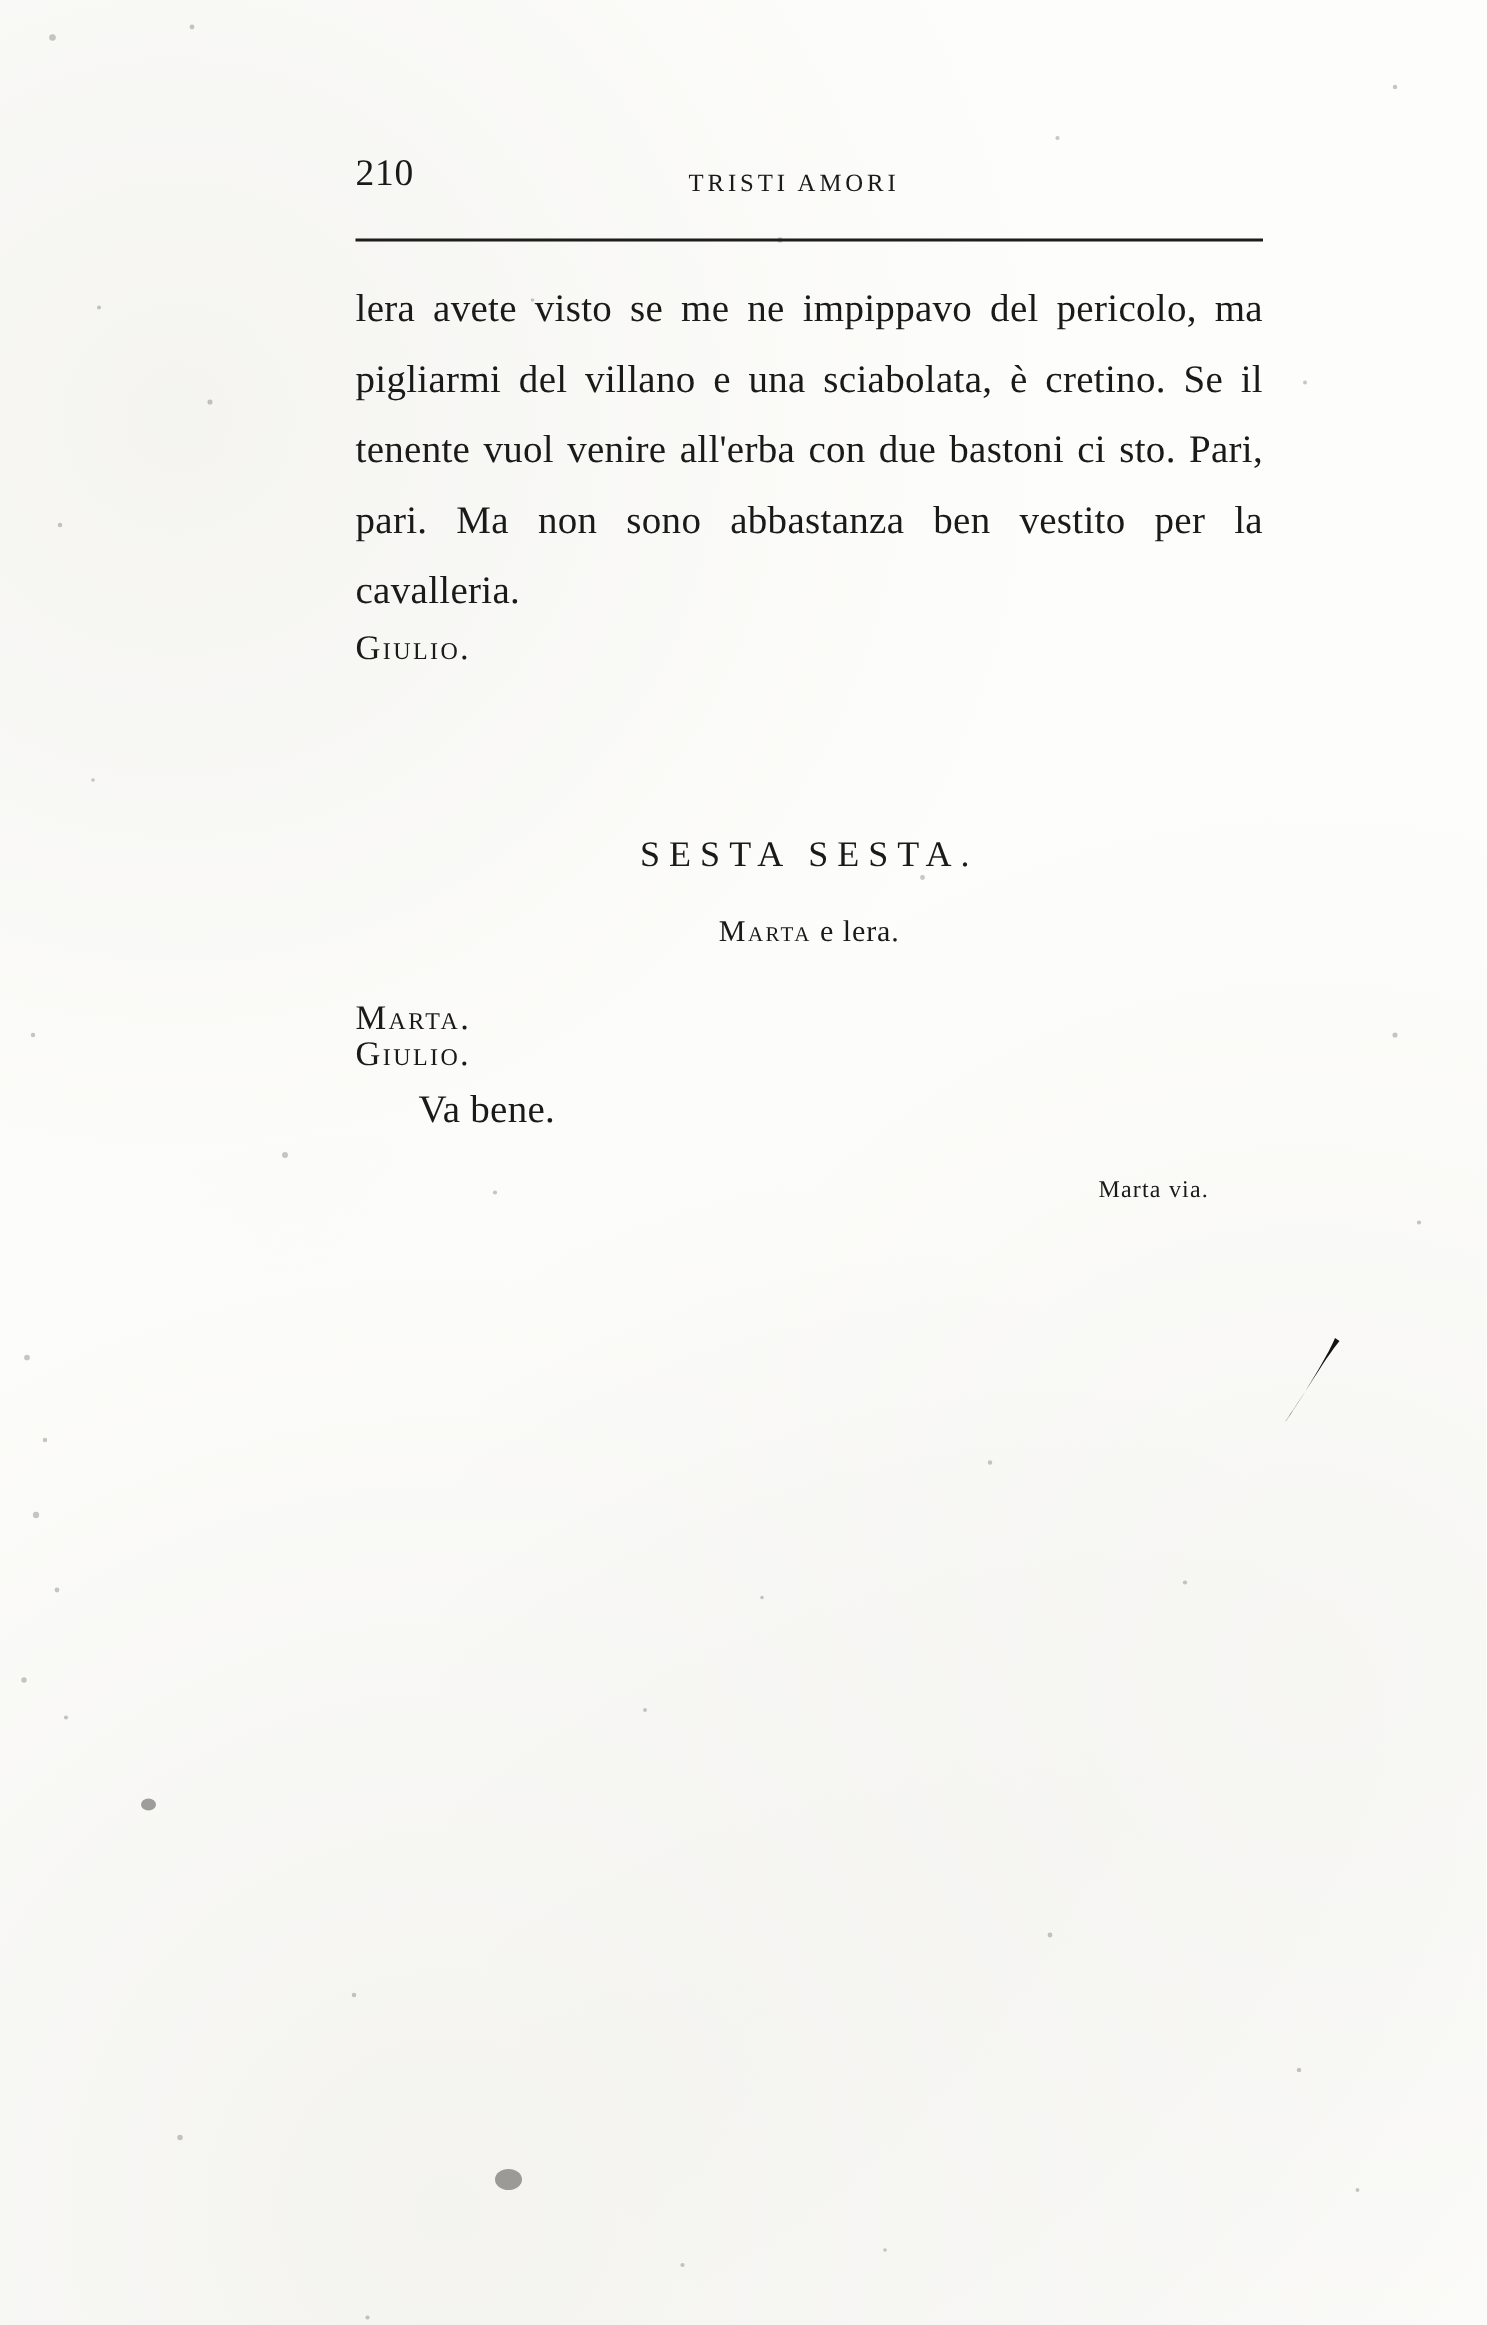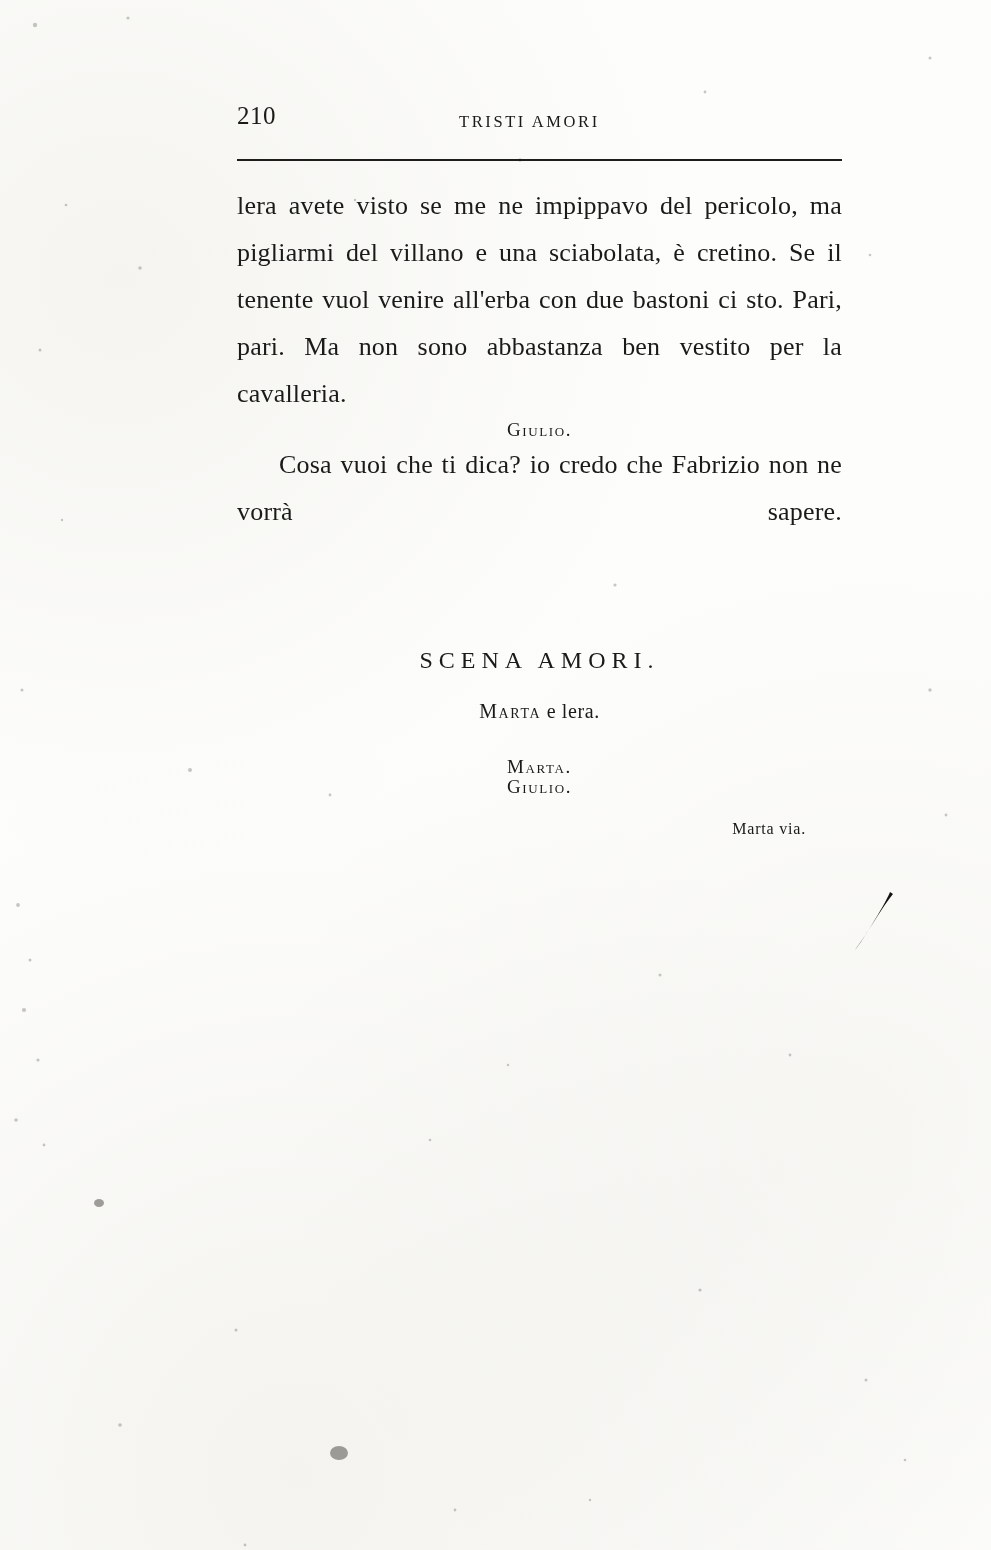--- a/index.html
+++ b/index.html
@@ -85,22 +85,22 @@
   }
   p.para.indent {
     text-indent: 42px;
   }
   p.para.justify-all {
     text-align-last: justify;
   }
 
   .speaker {
     margin: 2px 0 0 0;
-    text-align: center;
-    font-size: 19px;
+    text-align: left;
+    font-size: 23px;
     font-variant: small-caps;
     letter-spacing: 1.6px;
   }
   .speaker.tight { margin-top: -2px; }
 
   .scene-head {
     margin: 112px 0 0 0;
     text-align: center;
     font-size: 24px;
     letter-spacing: 6px;
@@ -193,31 +193,31 @@
       <div class="book-title">TRISTI AMORI</div>
       <div class="rule"></div>
     </div>
 
     <div class="body-block">
 
       <p class="para justify-all">lera avete visto se me ne impippavo del pericolo, ma pigliarmi del villano e una sciabolata, è cretino. Se il tenente vuol venire all'erba con due bastoni ci sto. Pari, pari. Ma non sono abbastanza ben vestito per la cavalleria.</p>
 
       <p class="speaker">Giulio.</p>
 
-      <p class="para indent justify-all">Cosa vuoi che ti dica? io credo che Fabrizio non ne vorrà sapere.</p>
-
-      <p class="scene-head">SCENA AMORI.</p>
+
+      <p class="scene-head">SESTA SESTA.</p>
 
       <p class="scene-cast"><span class="sc">Marta</span><span> e lera.</span></p>
 
       <p class="speaker gap-before-speaker">Marta.</p>
 
 
       <p class="speaker tight">Giulio.</p>
 
+      <p class="para indent">Va bene.</p>
 
       <p class="stage-dir">Marta via.</p>
 
     </div>
   </div>
 
   <svg class="pen-mark" viewBox="0 0 46 62" aria-hidden="true">
     <path d="M41 2 C 38 10, 24 34, 8 58 C 13 50, 12 52, 6 60 C 18 44, 34 16, 44 4 Z" fill="#14130f"></path>
   </svg>
 

